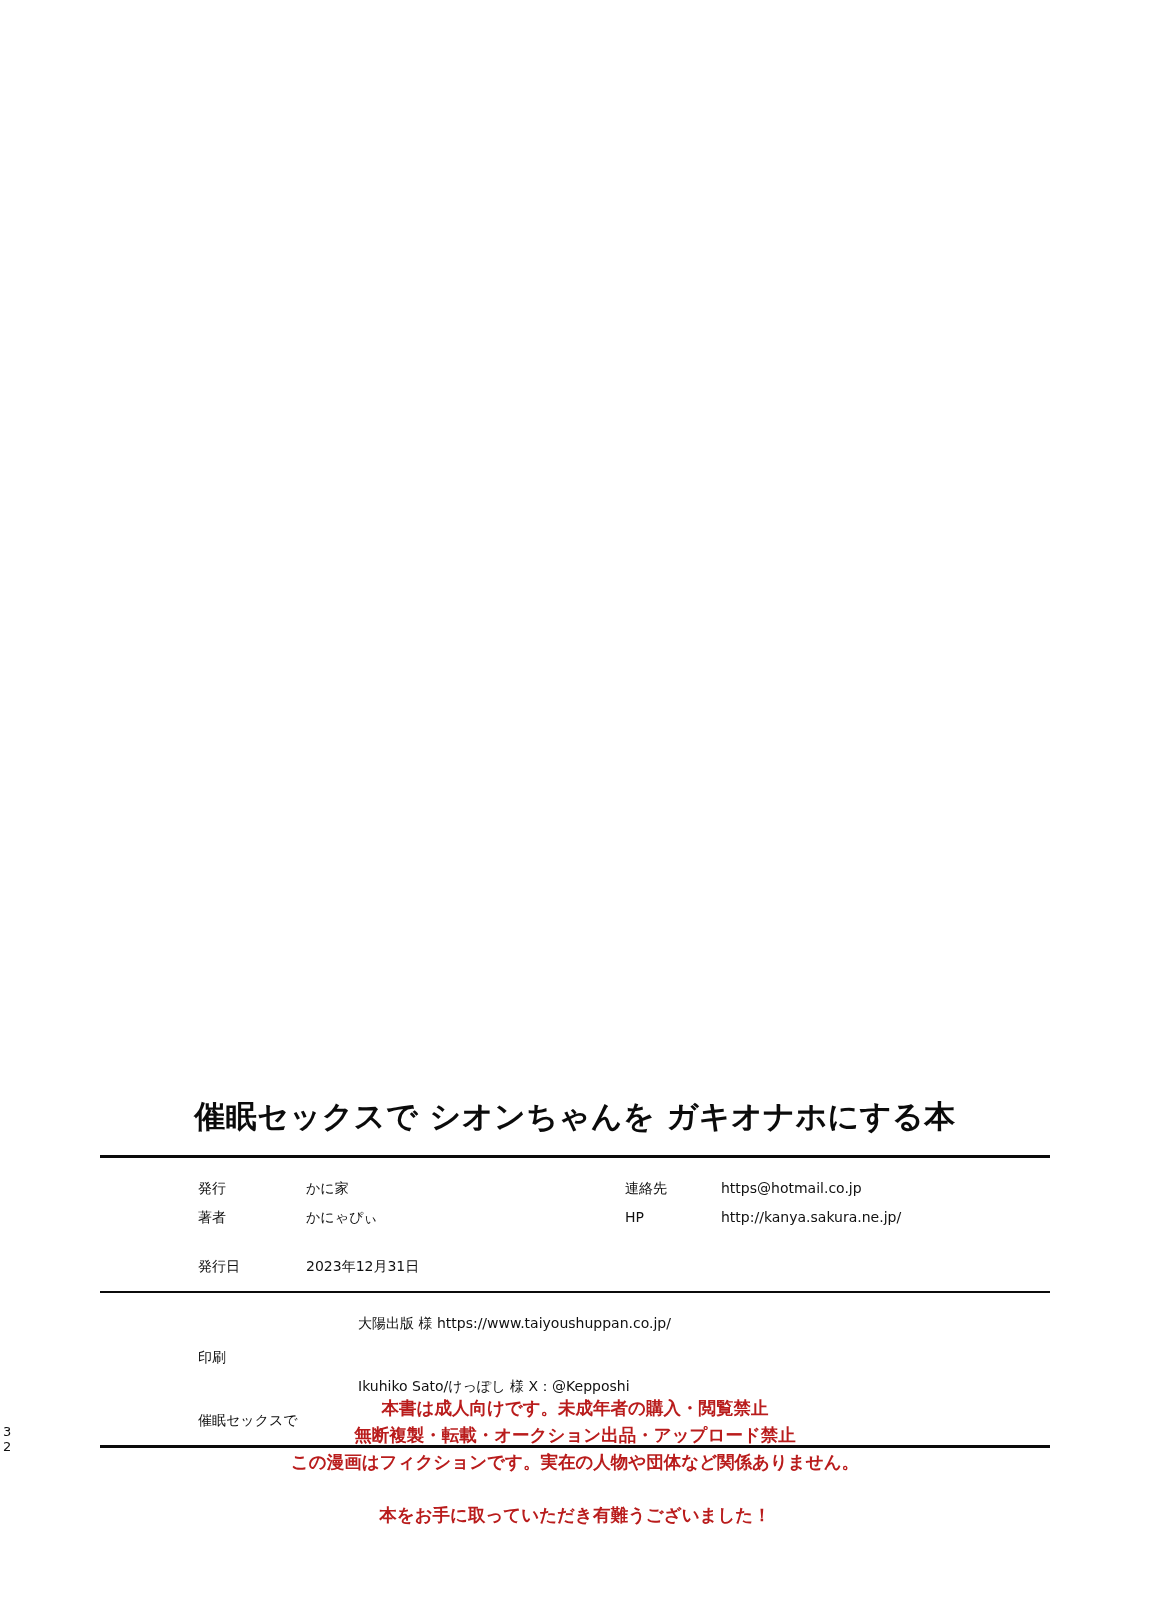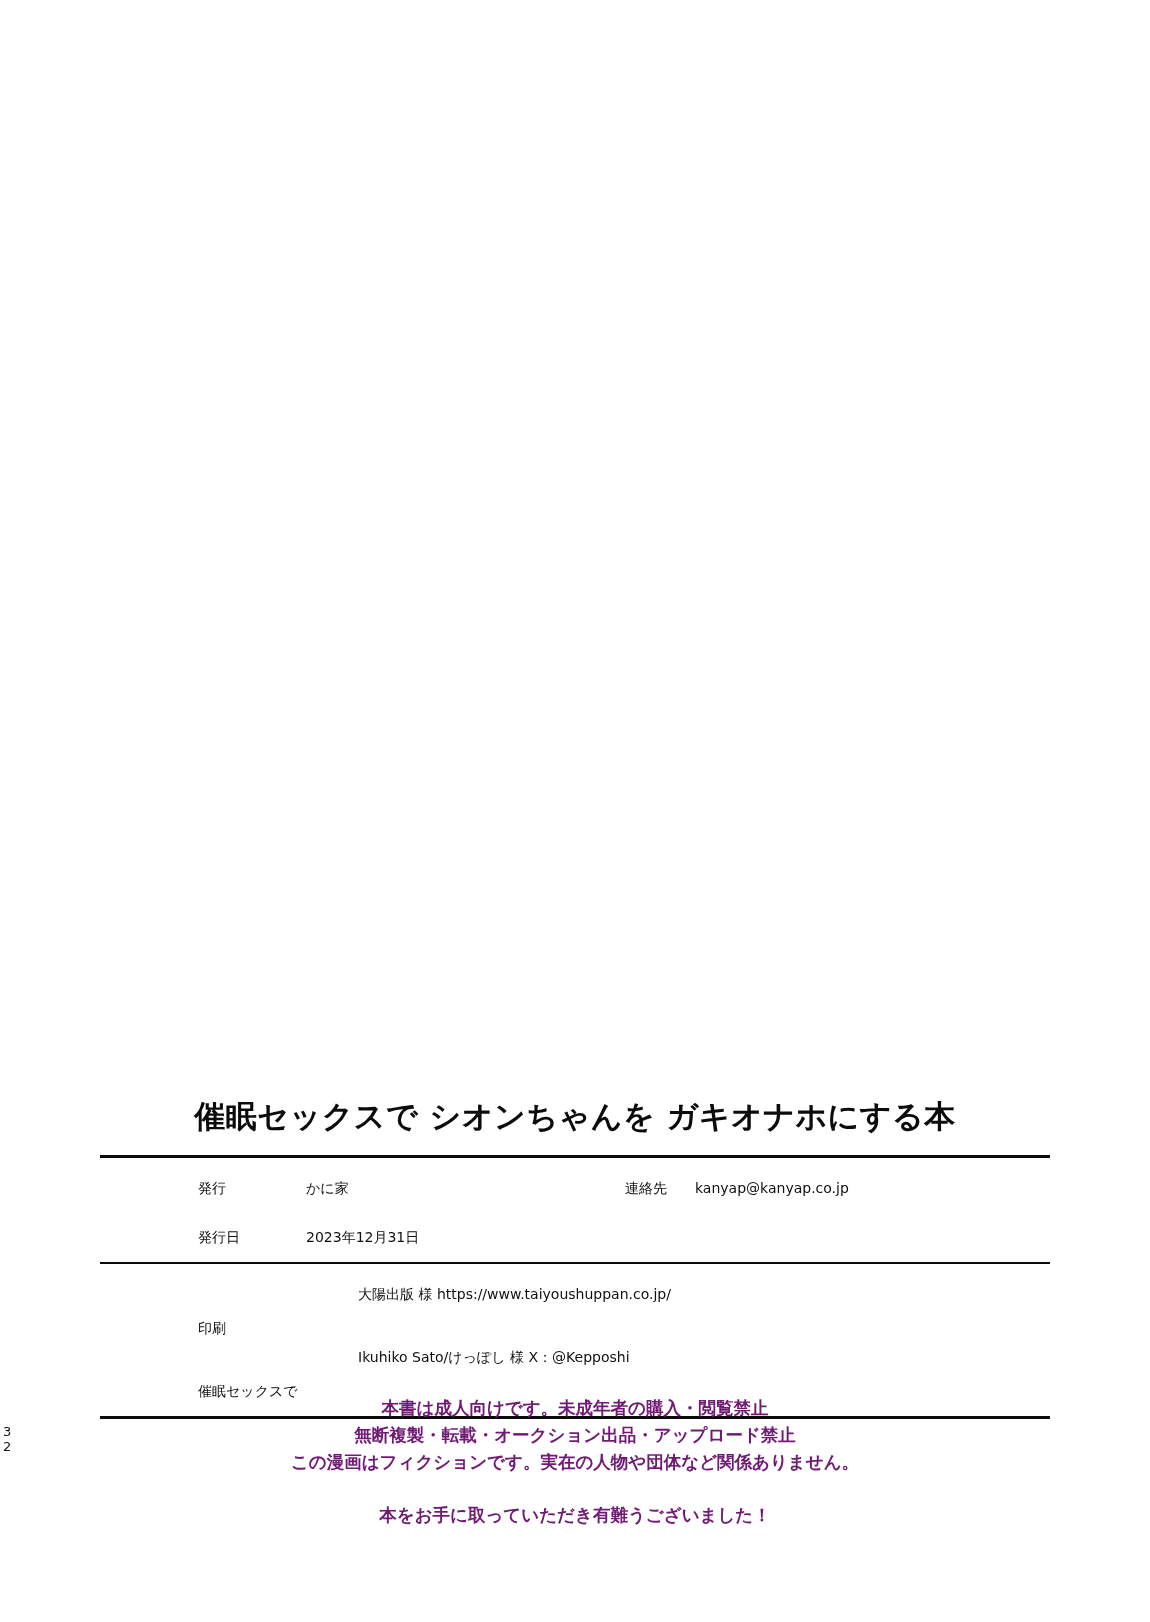--- a/index.html
+++ b/index.html
@@ -71,20 +71,21 @@
     font-size: 14px;
     line-height: 29px;
   }
   .col-left {
     width: 525px;
     display: flex;
   }
   .col-right {
     flex: 1;
     display: flex;
+    gap: 26px;
   }
   .lbl {
     width: 108px;
     padding-left: 98px;
     box-sizing: content-box;
   }
   .val { white-space: nowrap; }
 
   .r-lbl {
     width: 70px;
@@ -103,21 +104,21 @@
   
   .notice {
     position: absolute;
     left: 0;
     top: 1395px;
     width: 1150px;
     text-align: center;
     font-size: 17.5px;
     line-height: 27px;
     font-weight: bold;
-    color: #701a75;
+    color: #b91c1c;
   }
   .notice .thanks {
     margin-top: 26px;
   }
 </style>
 </head>
 <body>
 
 <div class="page">
 
@@ -134,24 +135,34 @@
 
     <div class="info-area">
 
       <div class="info-row">
         <div class="col-left">
           <div class="lbl">発行</div>
           <div class="val">かに家</div>
         </div>
         <div class="col-right">
           <div class="r-lbl">連絡先</div>
-          <div class="r-val">kanyap@kanyap.co.jp</div>
+          <div class="r-val">https@hotmail.co.jp</div>
         </div>
       </div>
 
+      <div class="info-row">
+        <div class="col-left">
+          <div class="lbl">著者</div>
+          <div class="val">かにゃぴぃ</div>
+        </div>
+        <div class="col-right">
+          <div class="r-lbl">HP</div>
+          <div class="r-val">http://kanya.sakura.ne.jp/</div>
+        </div>
+      </div>
 
       <div class="spacer-row"></div>
 
       <div class="info-row">
         <div class="col-left">
           <div class="lbl">発行日</div>
           <div class="val">2023年12月31日</div>
         </div>
       </div>
 

